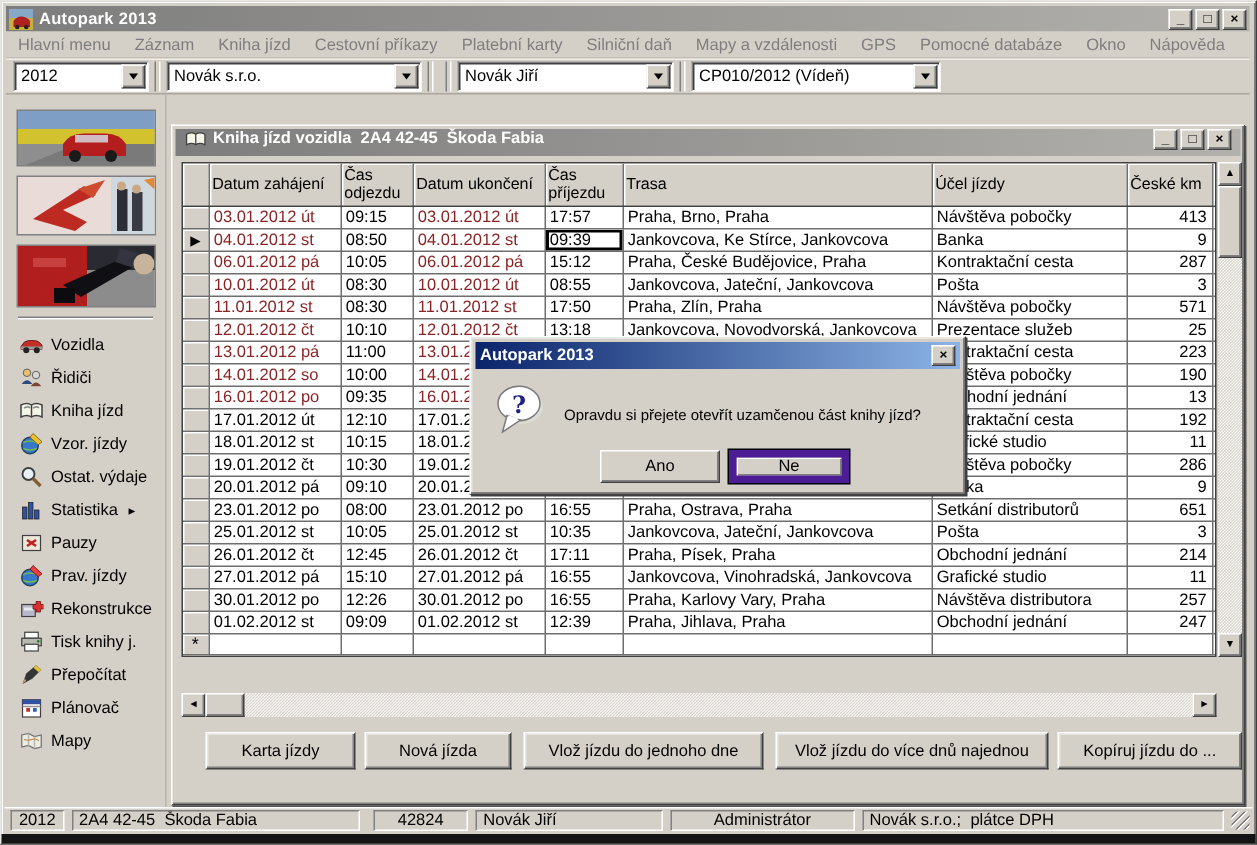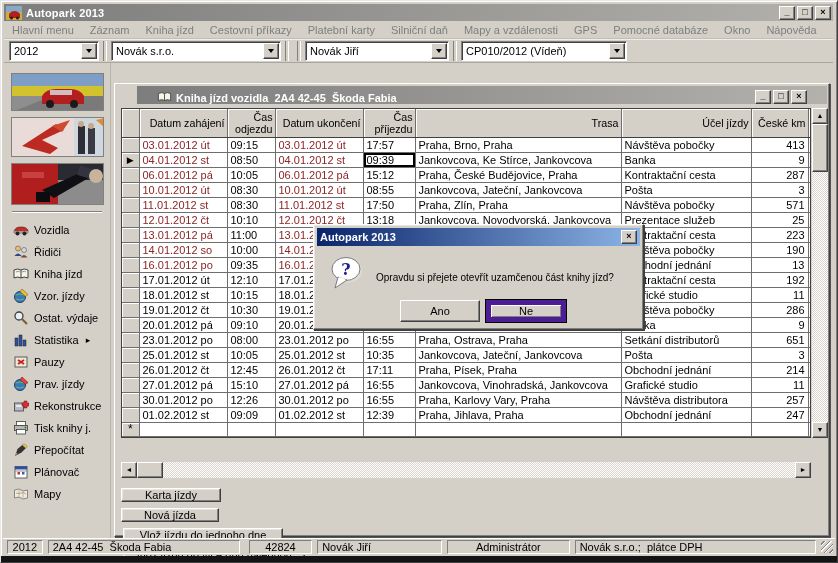--- a/index.html
+++ b/index.html
@@ -61,31 +61,31 @@
   .submenu-arrow { font-size:9px; margin-left:2px; }
 
   
   .child { position:absolute; left:113px; top:82px; width:716px; height:454px;
            background:#d4d0c8;
            border-top:1px solid #fff; border-left:1px solid #fff;
            border-right:1px solid #404040; border-bottom:1px solid #404040;
            box-shadow: inset -1px -1px 0 #808080, inset 1px 1px 0 #d4d0c8, 1px 1px 0 #555; }
   .child-titlebar { position:absolute; left:2px; top:2px; right:2px; height:18px;
                     background:linear-gradient(90deg,#7d7d7d,#b3b1ac);
-                    display:flex; align-items:flex-end; padding:0 20px;margin-left:20px; }
+                    display:flex; align-items:flex-start; padding:0 6px; }
   .child-title { color:#fff; font-weight:bold; margin-left:4px; white-space:pre; }
 
   
   .grid-zone { position:absolute; left:6px; top:24px; display:flex; }
   .table-clip { width:690px; overflow:hidden; border:1px solid #404040; background:#d4d0c8; }
   table.grid { border-collapse:collapse; table-layout:fixed; width:706px; background:#fff; }
   .grid col.c0{width:17px;} .grid col.c1{width:88px;} .grid col.c2{width:48px;}
   .grid col.c3{width:88px;} .grid col.c4{width:52px;} .grid col.c5{width:206px;}
   .grid col.c6{width:130px;} .grid col.c7{width:57px;} .grid col.c8{width:20px;}
-  .grid th { background:#d4d0c8; font-weight:normal; text-align:right; font-size:10.7px;
+  .grid th { background:#d4d0c8; font-weight:normal; text-align:left; font-size:10.7px;
              height:28px; padding:0 2px; vertical-align:middle; line-height:12px;
              border-right:1px solid #6e6e6e; border-bottom:1px solid #404040;
              box-shadow: inset 1px 1px 0 #fff; overflow:hidden; }
   .grid td { height:14px; line-height:14px; padding:0 3px; white-space:nowrap; overflow:hidden;
              border-right:1px solid #6e6e6e; border-bottom:1px solid #6e6e6e; color:#000; background:#fff; }
   .grid td.selector { background:#d4d0c8; box-shadow: inset 1px 1px 0 #fff; padding:0;
                       text-align:center; font-size:9px; }
   .grid td.num { text-align:right; }
   .grid td.locked-date { color:#8b2525; }
   .grid td.cell-selected { box-shadow: inset 0 0 0 2px #000; }
@@ -112,21 +112,21 @@
              background-color:#d9d5cd;
              background-image:linear-gradient(45deg,#fff 25%,transparent 25%,transparent 75%,#fff 75%),
                               linear-gradient(45deg,#fff 25%,transparent 25%,transparent 75%,#fff 75%);
              background-size:2px 2px; background-position:0 0,1px 1px; }
   .hthumb { flex:0 0 26px; background:#d4d0c8;
             border-top:1px solid #fff; border-left:1px solid #fff;
             border-right:1px solid #404040; border-bottom:1px solid #404040;
             box-shadow: inset -1px -1px 0 #808080; }
 
   
-  .button-row { position:absolute; left:6px; top:404px; height:26px; display:flex; gap:6px;flex-direction:column; }
+  .button-row { position:absolute; left:22px; top:404px; height:26px; display:flex; gap:6px; }
   .action-btn { height:25px; background:#d4d0c8; font-family:"Liberation Sans",sans-serif; font-size:11px; color:#000;
                 border-top:1px solid #fff; border-left:1px solid #fff;
                 border-right:1px solid #404040; border-bottom:1px solid #404040;
                 box-shadow: inset -1px -1px 0 #808080, inset 1px 1px 0 #e8e6e0; cursor:default; }
   .ab0{width:100px;} .ab1{width:98px;} .ab2{width:160px; margin-left:2px;} .ab3{width:182px; margin-left:2px;} .ab4{width:123px;}
 
   
   .statusbar { position:absolute; left:2px; right:2px; bottom:7px; height:17px;
                border-top:1px solid #fff; background:#d4d0c8;
                display:flex; align-items:center; gap:5px; padding:1px 2px 1px 4px; }

